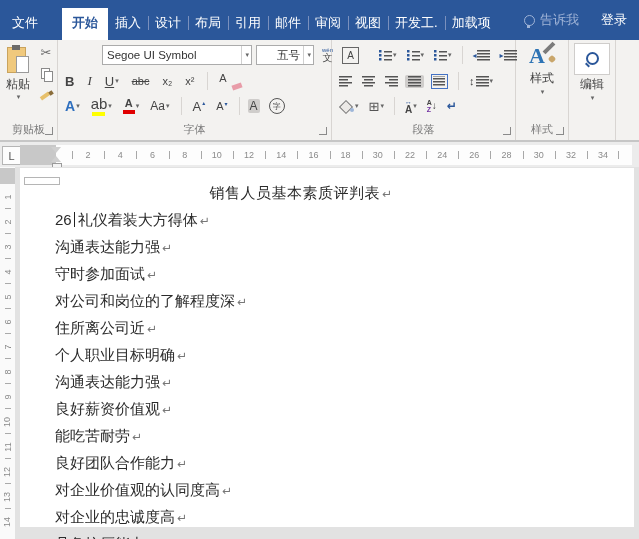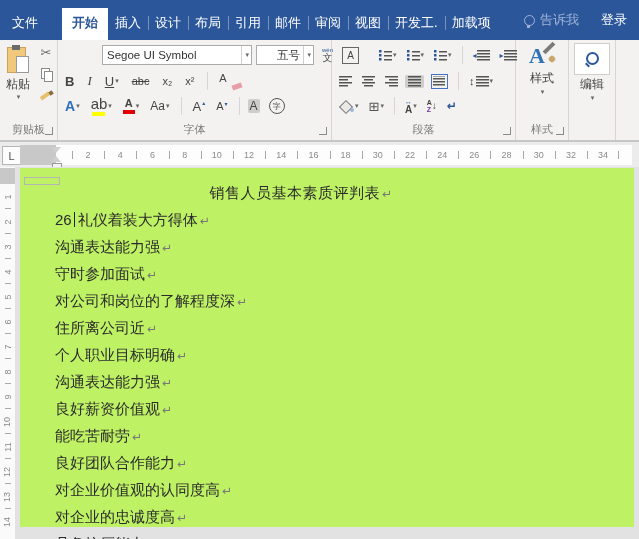--- a/index.html
+++ b/index.html
@@ -140,21 +140,21 @@
   .ind-left{position:absolute;left:32px;top:18px;width:8px;height:6px;background:#F3F3F3;border:1px solid #9a9a9a;}
 
   
   .docarea{position:absolute;left:0;top:167px;width:639px;height:372px;background:#E2E2E2;}
   .vruler{position:absolute;left:0;top:0;width:15px;height:372px;background:#FAFAFA;}
   .vmargin{position:absolute;left:0;top:1px;width:15px;height:16px;background:#C8C8C8;}
   .vsegs{position:absolute;left:0;top:17px;width:15px;}
   .vseg{position:relative;height:25px;display:flex;align-items:center;justify-content:center;}
   .vseg span{transform:rotate(-90deg);font-size:9px;color:#8A8A8A;display:block;}
   .vseg:not(:first-child)::before{content:"";position:absolute;top:-1px;left:5px;width:6px;height:1px;background:#AAA;}
-  .page{position:absolute;left:20px;top:1px;width:614px;height:359px;background:#bef264;}
+  .page{position:absolute;left:20px;top:1px;width:614px;height:359px;background:#ffffff;}
   .corner-mark{position:absolute;left:4px;top:9px;width:34px;height:6px;border:1px solid #B5B5B5;}
   .content{position:absolute;left:35px;top:12px;width:492px;color:#2b2b2b;font-size:15px;}
   .doc-title{text-align:center;line-height:25px;letter-spacing:0.5px;}
   .dline{line-height:25px;white-space:nowrap;}
   .pmark{color:#777;font-size:12px;margin-left:2px;}
   .caret{display:inline-block;width:1px;height:15px;background:#222;vertical-align:-2px;margin:0 3px 0 2px;}
 </style>
 </head>
 <body>
 

